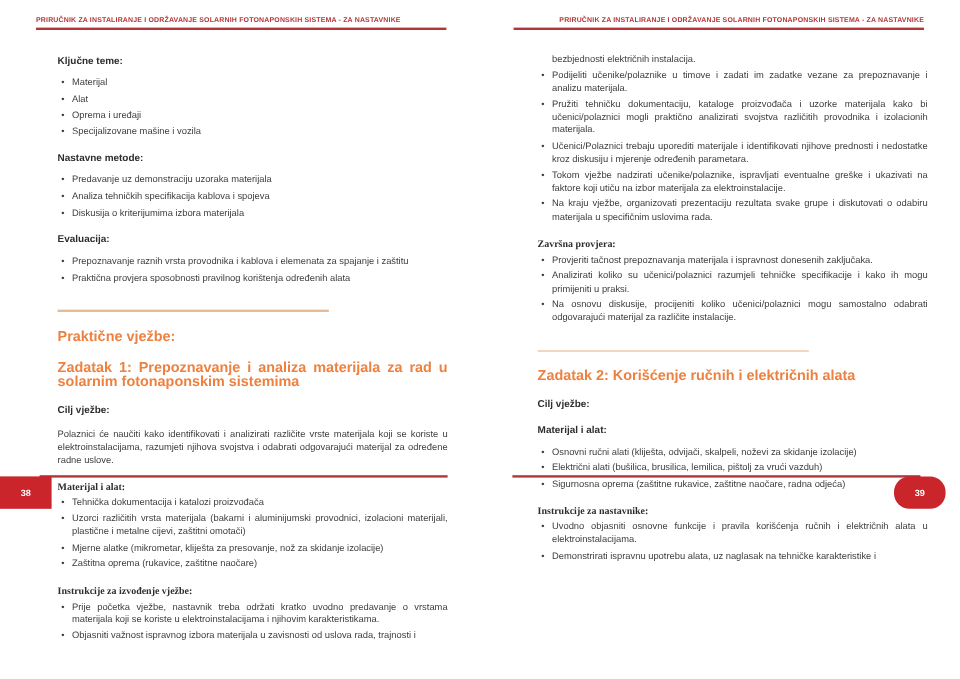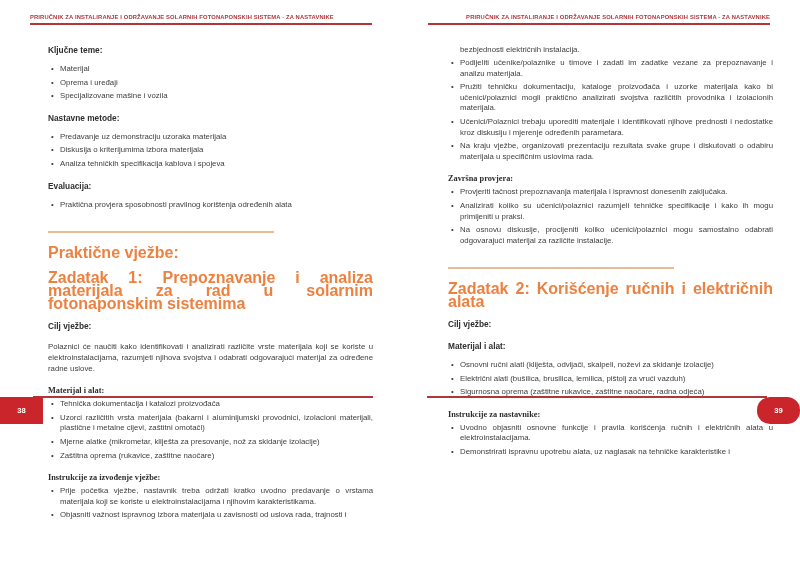--- a/index.html
+++ b/index.html
@@ -48,63 +48,65 @@
 
   ul.bullets{list-style:none;margin:0 0 4px;padding:0;}
   ul.bullets li{
     position:relative;padding-left:12px;margin:3px 0;
     text-align:justify;line-height:10.6px;
   }
   ul.bullets li::before{content:"•";position:absolute;left:3px;top:0;}
 
   .orange-h{
     color:var(--orange);font-weight:700;
-    font-size:16px;line-height:12.6px;
+    font-size:12px;line-height:12.6px;
     text-align:justify;margin:13px 0 8px;
   }
 
   .separator{height:1.6px;background:var(--sep-orange);width:226px;margin:21px 0 14px;}
 
   
   .foot-rule{position:absolute;bottom:28px;height:1.7px;background:var(--red);}
   .page.left  .foot-rule{left:33px;right:27px;}
   .page.right .foot-rule{left:27px;right:33px;}
   .page-num{
     position:absolute;bottom:2px;width:43px;height:27px;
     background:var(--red-box);color:#fff;
     font-size:7.6px;font-weight:700;
     display:flex;align-items:center;justify-content:center;
   }
   .page.left  .page-num{left:0;}
-  .page.right .page-num{right:0;border-radius:13px;}
+  .page.right .page-num{right:12px;border-radius:13px;}
 </style>
 </head>
 <body>
 
 <div>
 
   <section class="page left">
     <div class="running-head">PRIRUČNIK ZA INSTALIRANJE I ODRŽAVANJE SOLARNIH FOTONAPONSKIH SISTEMA - ZA NASTAVNIKE</div>
     <div class="head-rule"></div>
 
     <main class="content" id="left-content">
         <div class="h-black">Ključne teme:</div>
         <ul class="bullets">
           <li>Materijal</li>
+          <li>Alat</li>
           <li>Oprema i uređaji</li>
           <li>Specijalizovane mašine i vozila</li>
         </ul>
         <div class="h-black">Nastavne metode:</div>
         <ul class="bullets">
           <li>Predavanje uz demonstraciju uzoraka materijala</li>
+          <li>Analiza tehničkih specifikacija kablova i spojeva</li>
           <li>Diskusija o kriterijumima izbora materijala</li>
-          <li>Analiza tehničkih specifikacija kablova i spojeva</li>
         </ul>
         <div class="h-black">Evaluacija:</div>
         <ul class="bullets">
+          <li>Prepoznavanje raznih vrsta provodnika i kablova i elemenata za spajanje i zaštitu</li>
           <li>Praktična provjera sposobnosti pravilnog korištenja određenih alata</li>
         </ul>
         <div class="separator"></div>
         <div class="orange-h">Praktične vježbe:</div>
         <div class="orange-h">Zadatak 1: Prepoznavanje i analiza materijala za rad u solarnim fotonaponskim sistemima</div>
         <div class="h-black">Cilj vježbe:</div>
         <div class="para">Polaznici će naučiti kako identifikovati i analizirati različite vrste materijala koji se koriste u elektroinstalacijama, razumjeti njihova svojstva i odabrati odgovarajući materijal za određene radne uslove.</div>
         <div class="h-black tight">Materijal i alat:</div>
         <ul class="bullets">
           <li>Tehnička dokumentacija i katalozi proizvođača</li>
@@ -126,20 +128,21 @@
   <section class="page right">
     <div class="running-head">PRIRUČNIK ZA INSTALIRANJE I ODRŽAVANJE SOLARNIH FOTONAPONSKIH SISTEMA - ZA NASTAVNIKE</div>
     <div class="head-rule"></div>
 
     <main class="content" id="right-content">
         <div class="para indent">bezbjednosti električnih instalacija.</div>
         <ul class="bullets">
           <li>Podijeliti učenike/polaznike u timove i zadati im zadatke vezane za prepoznavanje i analizu materijala.</li>
           <li>Pružiti tehničku dokumentaciju, kataloge proizvođača i uzorke materijala kako bi učenici/polaznici mogli praktično analizirati svojstva različitih provodnika i izolacionih materijala.</li>
           <li>Učenici/Polaznici trebaju uporediti materijale i identifikovati njihove prednosti i nedostatke kroz diskusiju i mjerenje određenih parametara.</li>
+          <li>Tokom vježbe nadzirati učenike/polaznike, ispravljati eventualne greške i ukazivati na faktore koji utiču na izbor materijala za elektroinstalacije.</li>
           <li>Na kraju vježbe, organizovati prezentaciju rezultata svake grupe i diskutovati o odabiru materijala u specifičnim uslovima rada.</li>
         </ul>
         <div class="h-black tight">Završna provjera:</div>
         <ul class="bullets">
           <li>Provjeriti tačnost prepoznavanja materijala i ispravnost donesenih zaključaka.</li>
           <li>Analizirati koliko su učenici/polaznici razumjeli tehničke specifikacije i kako ih mogu primijeniti u praksi.</li>
           <li>Na osnovu diskusije, procijeniti koliko učenici/polaznici mogu samostalno odabrati odgovarajući materijal za različite instalacije.</li>
         </ul>
         <div class="separator"></div>
         <div class="orange-h">Zadatak 2: Korišćenje ručnih i električnih alata</div>

